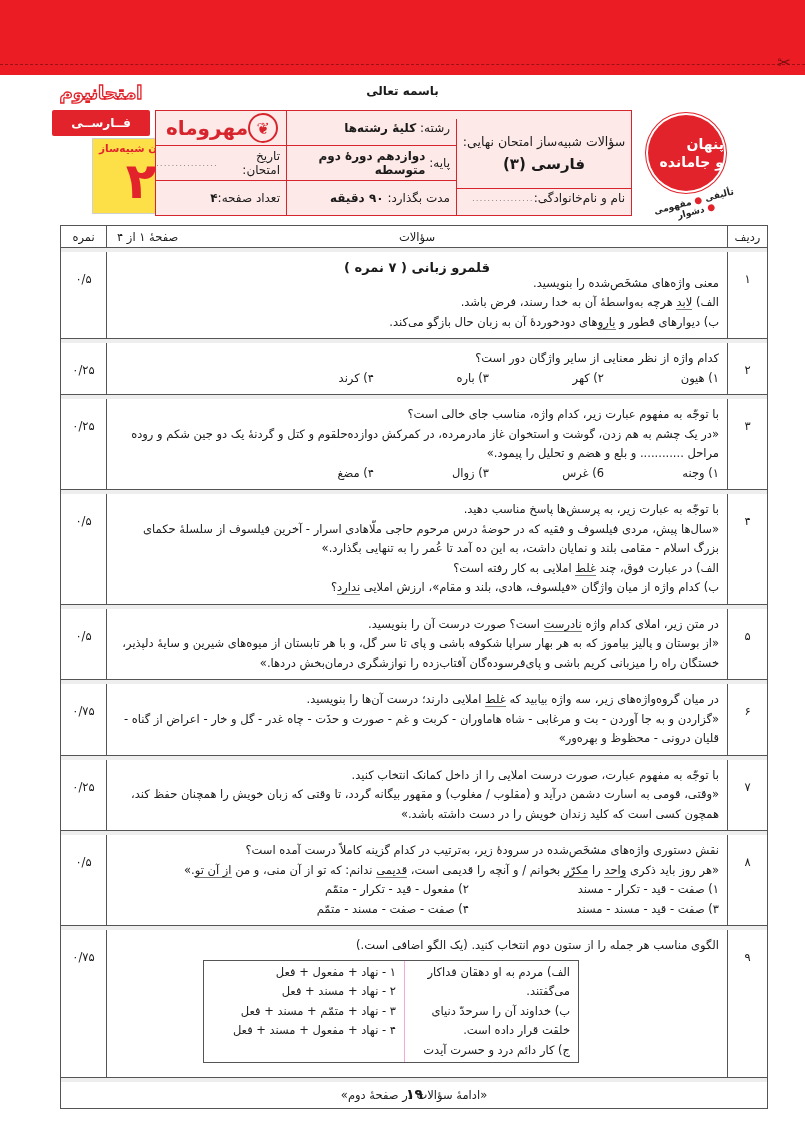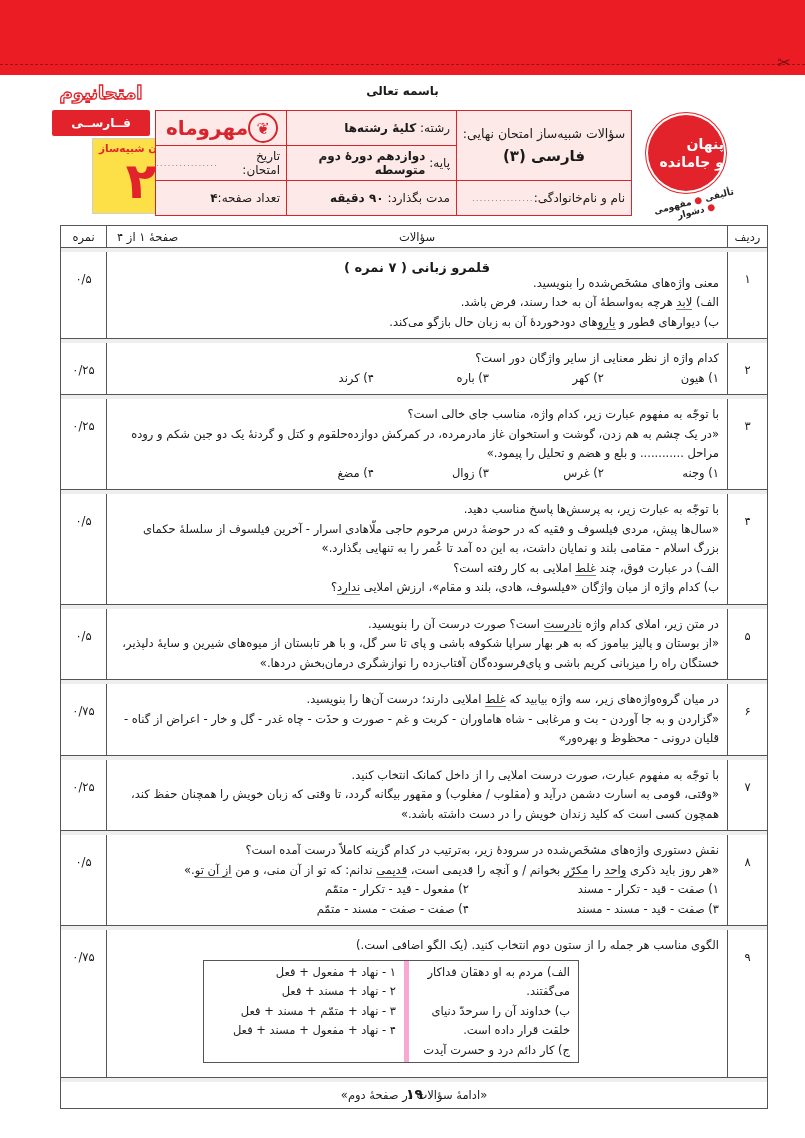--- a/index.html
+++ b/index.html
@@ -17,21 +17,21 @@
     -webkit-text-stroke: 1.3px #e3232b; letter-spacing: 0; }
   .subject-box { position: absolute; left: 52px; top: 110px; width: 98px; height: 26px; background: #e3232b; color: #fff; font-weight: bold; font-size: 12px;
     display: flex; align-items: center; justify-content: center; border-radius: 2px; }
   .number-box { position: absolute; left: 52px; top: 138px; width: 98px; height: 76px; background: #fde047; border: 1px solid #cfcfcf; text-align: center; margin-left: 40px; }
   .number-box .sim { font-size: 10.5px; font-weight: bold; color: #e3232b; margin-top: 3px; }
   .number-box .num { font-size: 50px; font-weight: bold; color: #e3232b; line-height: 54px; }
 
   
   .hdr { position: absolute; left: 155px; top: 110px; width: 477px; height: 106px; border: 1.5px solid #d7252d; background: #fde9e7; }
   .hdr .cell { position: absolute; border-color: #d7252d; border-style: solid; border-width: 0; display: flex; align-items: center; font-size: 12px; }
-  .c-title { right: 0; top: 0; width: 175px; height: 70px; border-left-width: 1.5px !important; border-bottom-width: 1.5px !important; flex-direction: column; justify-content: center; }
+  .c-title { right: 0; top: 8px; width: 175px; height: 70px; border-left-width: 1.5px !important; border-bottom-width: 1.5px !important; flex-direction: column; justify-content: center; }
   .c-title .t1 { font-size: 12.5px; }
   .c-title .t2 { font-size: 15px; font-weight: bold; margin-top: 6px; }
   .c-name { right: 0; top: 70px; width: 175px; height: 34px; border-left-width: 1.5px !important; padding-right: 6px; }
   .c-field { right: 175px; top: 0; width: 170px; height: 35px; border-left-width: 1.5px !important; border-bottom-width: 1.5px !important; padding-right: 6px; }
   .c-grade { right: 175px; top: 35px; width: 170px; height: 35px; border-left-width: 1.5px !important; border-bottom-width: 1.5px !important; padding-right: 6px; }
   .c-duration { right: 175px; top: 70px; width: 170px; height: 34px; border-left-width: 1.5px !important; padding-right: 6px; }
   .c-logo { right: 345px; top: 0; width: 130px; height: 35px; border-bottom-width: 1.5px !important; justify-content: center; }
   .c-date { right: 345px; top: 35px; width: 130px; height: 35px; border-bottom-width: 1.5px !important; padding-right: 6px; }
   .c-pages { right: 345px; top: 70px; width: 130px; height: 34px; padding-right: 6px; }
   .b { font-weight: bold; }
@@ -58,21 +58,21 @@
   .qrow .col-num { align-items: flex-start; padding-top: 18px; display: flex; }
   .qrow .col-score { align-items: flex-start; padding-top: 18px; display: flex; }
   .qrow .col-q { display: block; padding: 6px 8px 6px 8px; text-align: right; }
   .section-title { text-align: center; font-weight: bold; font-size: 13px; margin-bottom: -4px; }
   .opts { display: flex; justify-content: flex-start; }
   .opts span { width: 115px; display: inline-block; }
   .opts2 { display: flex; }
   .opts2 span { width: 250px; display: inline-block; }
   .ul { border-bottom: 1.5px solid #777; }
   .match { display: flex; margin: 4px 140px 8px 88px; border: 1px solid #555; }
-  .match .colA { flex: 1; border-left: 5px solid #f9a8d4; padding: 2px 8px; }
+  .match .colA { flex: 1; border-left: 1px solid #f9a8d4; padding: 2px 8px; }
   .match .colB { width: 200px; padding: 2px 8px; }
   .cont { border-top: 4px solid #eee; height: 30px; display: flex; align-items: center; justify-content: center; font-size: 11.5px; }
 
   .page-number { position: absolute; left: 0; width: 805px; top: 1086px; text-align: center; font-size: 14px; font-weight: bold; padding-left: 24px; }
 </style>
 </head>
 <body>
 
 <div class="top-band"></div>
 <div class="cut-line"></div>
@@ -169,21 +169,21 @@
     <div class="col-score">۰/۲۵</div>
   </div>
 
   <div class="qrow">
     <div class="col-num">۳</div>
     <div class="col-q">
       <div>با توجّه به مفهوم عبارت زیر، کدام واژه، مناسب جای خالی است؟</div>
       <div>«در یک چشم به هم زدن، گوشت و استخوان غاز مادرمرده، در کمرکش دوازده‌حلقوم و کتل و گردنهٔ یک دو جین شکم و روده مراحل ............ و بلع و هضم و تحلیل را پیمود.»</div>
       <div class="opts">
         <span>۱) وجنه</span>
-        <span>۲) غرس</span>
+        <span>6) غرس</span>
         <span>۳) زوال</span>
         <span>۴) مضغ</span>
       </div>
     </div>
     <div class="col-score">۰/۲۵</div>
   </div>
 
   <div class="qrow">
     <div class="col-num">۴</div>
     <div class="col-q">

